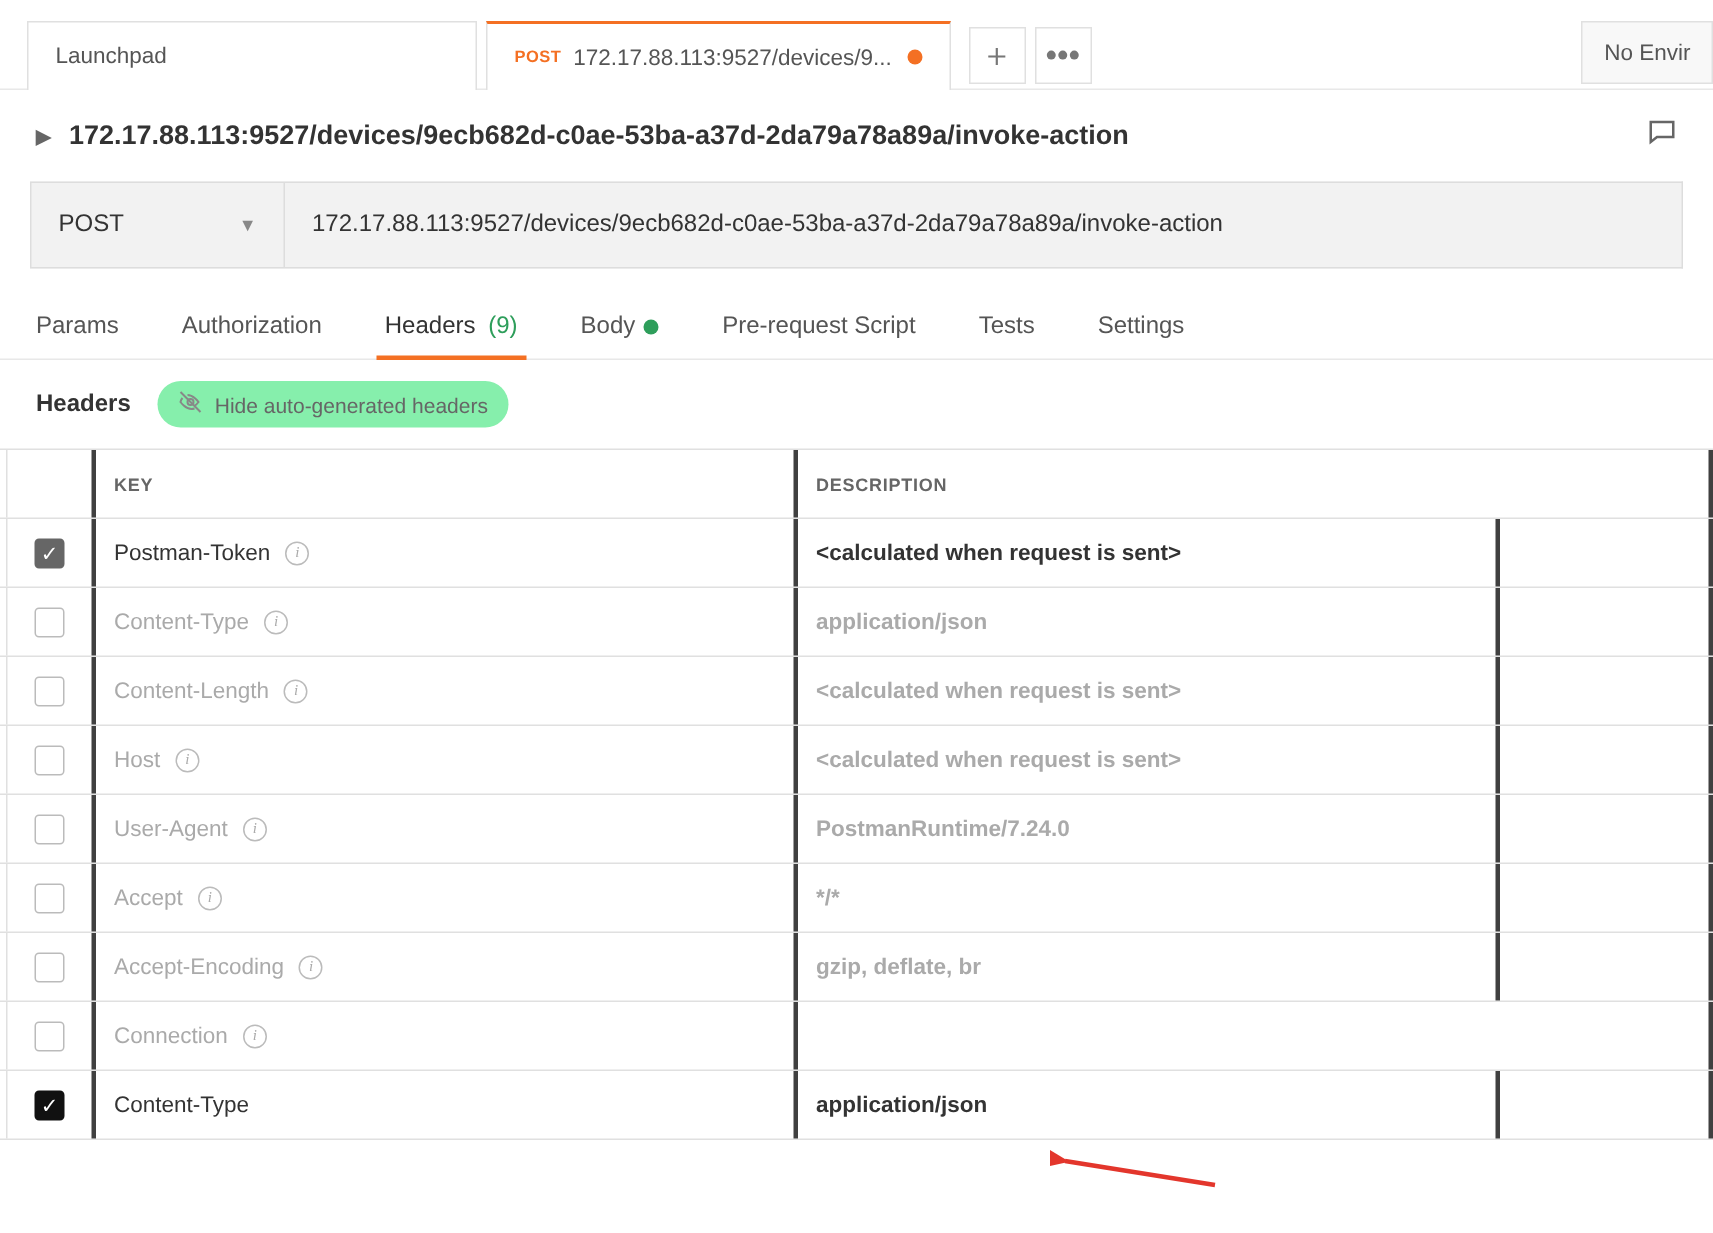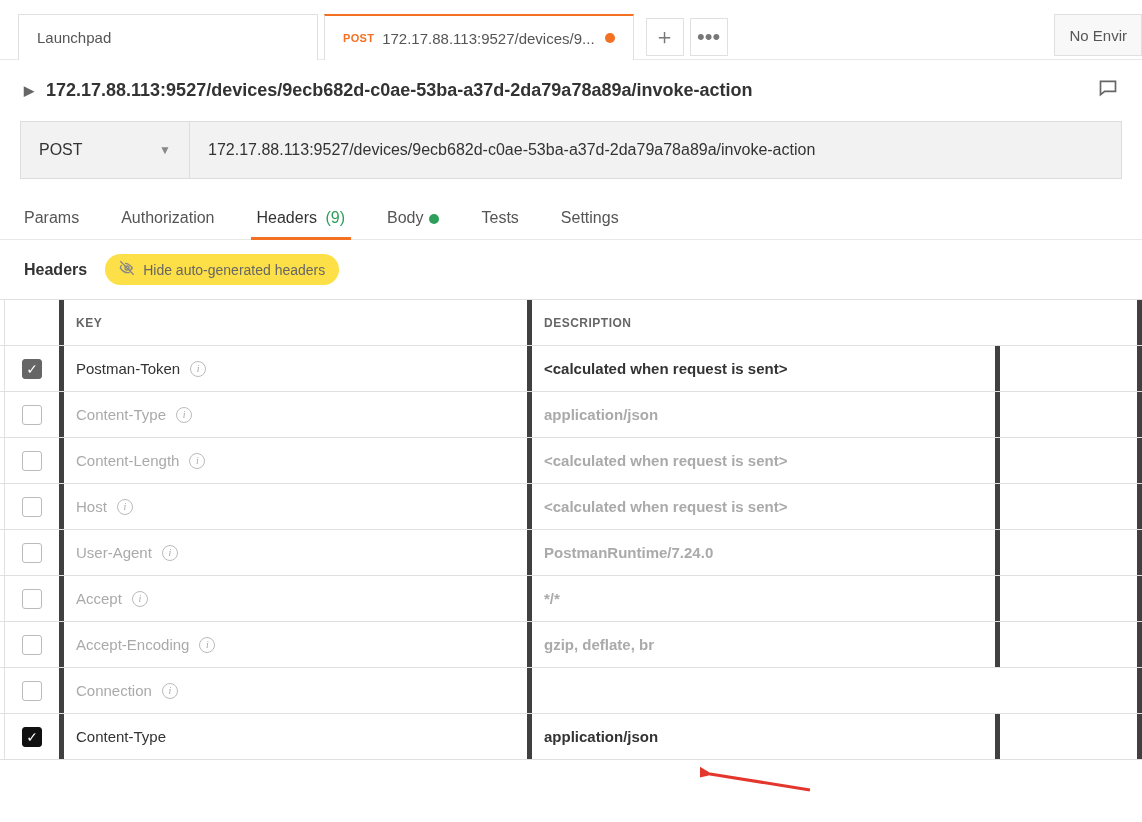--- a/index.html
+++ b/index.html
@@ -25,26 +25,26 @@
 
 .req-tabs { display: flex; padding: 0 24px; border-bottom: 1px solid #e8e8e8; gap: 42px; }
 .req-tab { padding: 12px 0; font-size: 16px; color: #555; position: relative; cursor: pointer; }
 .req-tab.active { color: #333; font-weight: 400; }
 .req-tab.active::after { content: ""; position: absolute; left: -6px; right: -6px; bottom: -1px; height: 3px; background: #f47023; }
 .req-tab .count { color: #2e9e5b; margin-left: 4px; }
 .req-tab .gdot { display: inline-block; width: 10px; height: 10px; border-radius: 50%; background: #2e9e5b; margin-left: 6px; vertical-align: middle; }
 
 .section-row { display: flex; align-items: center; padding: 14px 24px; }
 .section-row .label { font-size: 16px; font-weight: 600; color: #333; margin-right: 18px; }
-.hide-btn { background: #fde047; border-radius: 16px; padding: 6px 14px; display: flex; align-items: center; color: #666; font-size: 14px; }
+.hide-btn { background: #86efac; border-radius: 16px; padding: 6px 14px; display: flex; align-items: center; color: #666; font-size: 14px; }
 .hide-btn .eye { margin-right: 8px; }
 
 .table { border-top: 1px solid #e0e0e0; }
 .row { display: flex; border-bottom: 1px solid #e0e0e0; min-height: 46px; align-items: stretch; }
-.cell { border-right: 5px solid #404040; padding: 10px 12px; display: flex; align-items: center; font-size: 15px; }
+.cell { border-right: 3px solid #404040; padding: 10px 12px; display: flex; align-items: center; font-size: 15px; }
 .cell.chk { width: 60px; justify-content: center; border-left: 1px solid #e0e0e0; margin-left: 4px; }
 .cell.key { width: 468px; }
 .cell.val { width: 468px; font-weight: bold; }
 .cell.desc { flex: 1; }
 .row.header .cell { font-size: 12px; font-weight: 700; color: #666; letter-spacing: 0.5px; }
 .row.disabled .cell { color: #aaa; }
 
 .chkbox { width: 20px; height: 20px; border: 1px solid #bbb; border-radius: 3px; display: flex; align-items: center; justify-content: center; }
 .chkbox.checked { background: #666; border-color: #666; color: #fff; }
 .chkbox.checked.dark { background: #111; border-color: #111; }
@@ -102,20 +102,21 @@
 <div class="req-tabs">
   <div class="req-tab"><span>Params</span></div>
   <div class="req-tab"><span>Authorization</span></div>
   <div class="req-tab active">
     <span>Headers</span>
     <span class="count">(9)</span>
   </div>
   <div class="req-tab">
     <span>Body</span><span class="gdot"></span>
   </div>
+  <div class="req-tab"><span>Pre-request Script</span></div>
   <div class="req-tab"><span>Tests</span></div>
   <div class="req-tab"><span>Settings</span></div>
 </div>
 
 <div class="section-row">
   <span class="label">Headers</span>
   <div class="hide-btn">
     <span class="eye">
       <svg width="16" height="16" viewBox="0 0 24 24">
           <path fill="none" stroke="#888" stroke-width="2" d="M2 2l20 20M9 5c6 0 11 7 11 7s-1.5 2-4 4M4 8c-1.5 1.5-2 4-2 4s5 7 11 7c1 0 2-.2 3-.5"></path>

